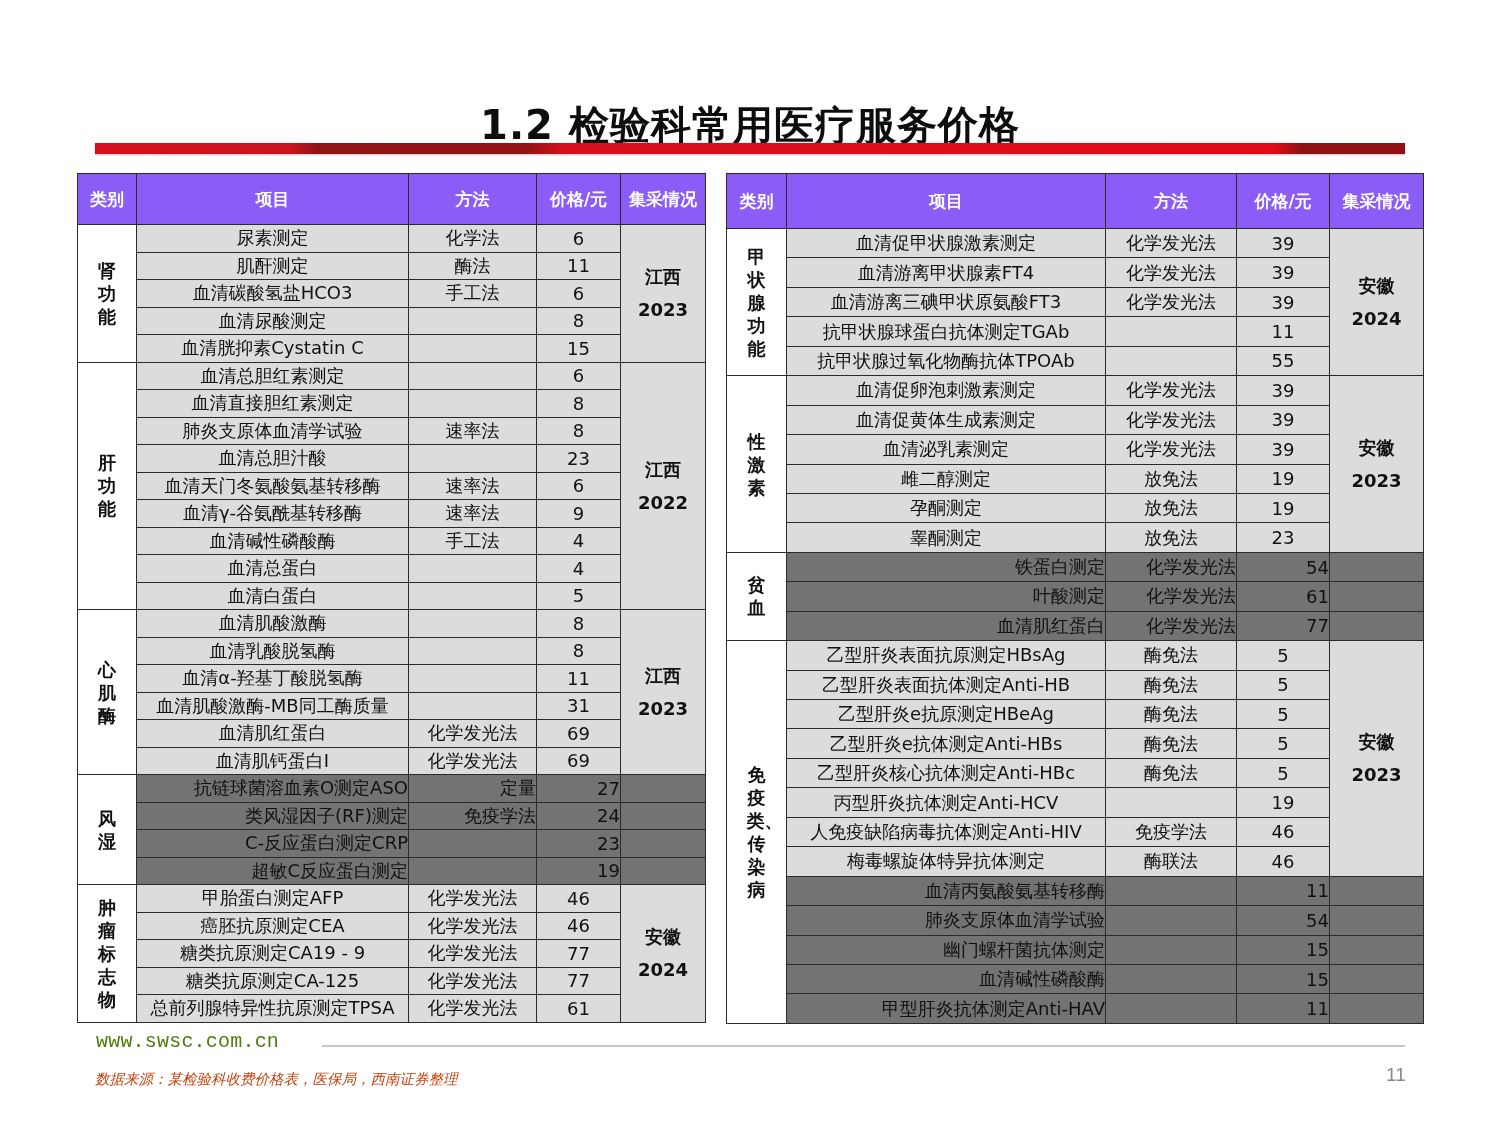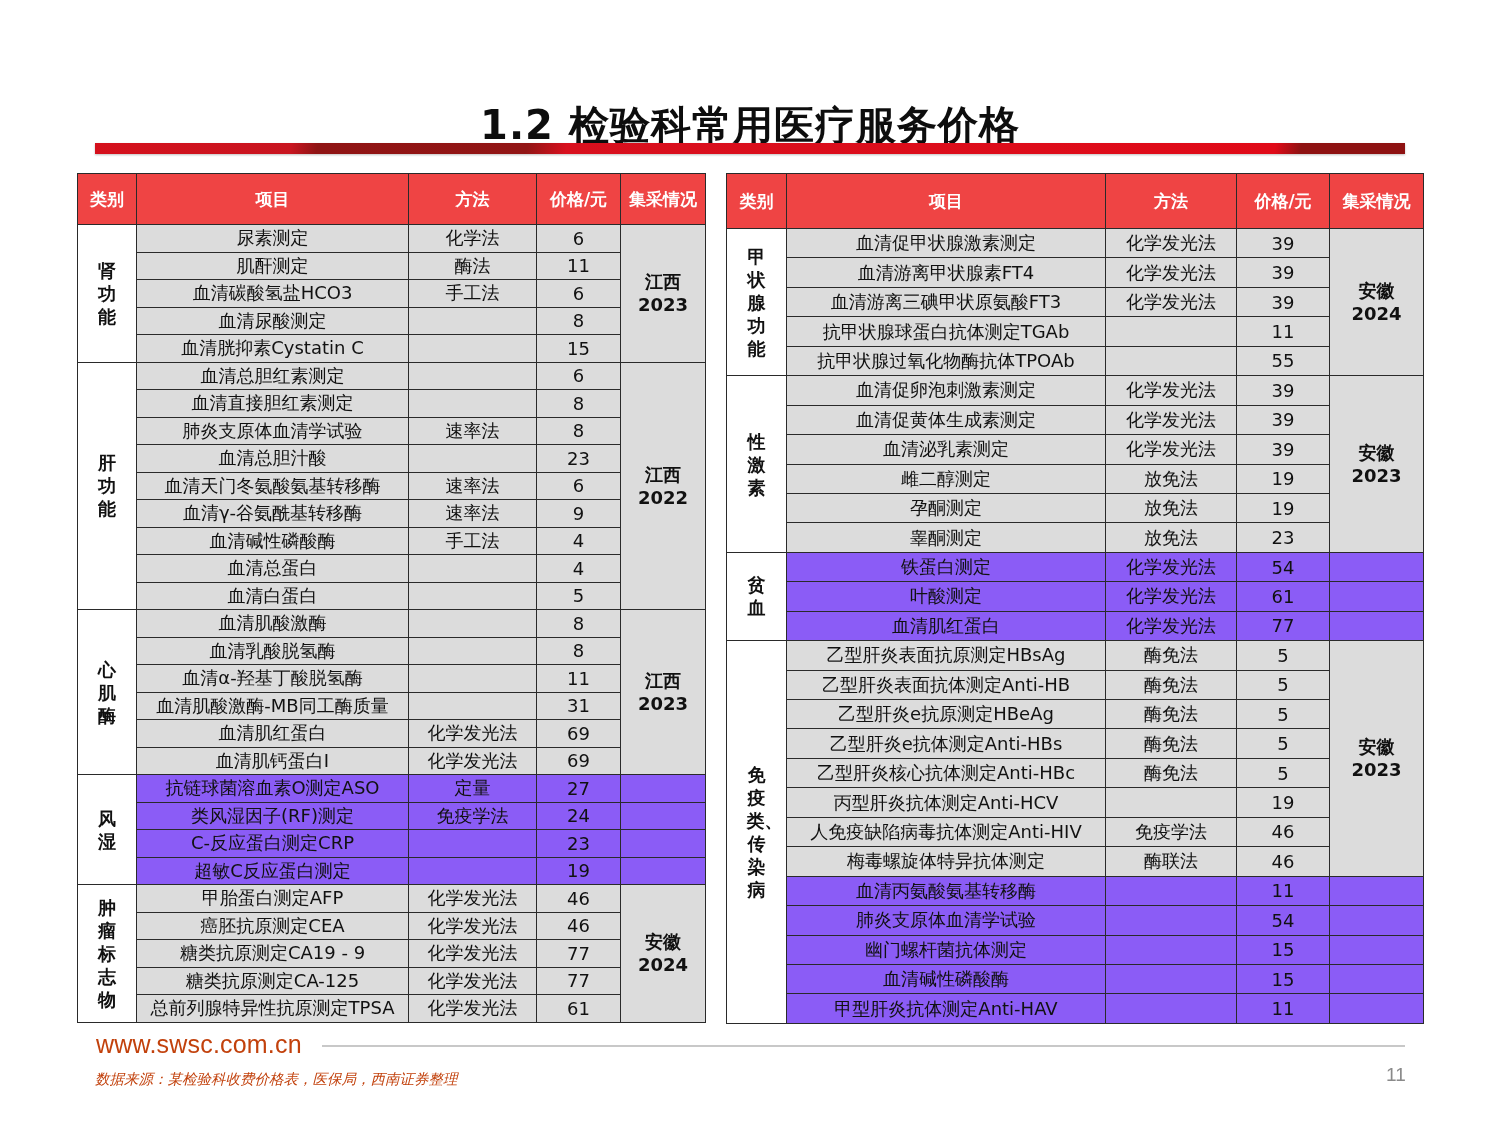--- a/index.html
+++ b/index.html
@@ -22,43 +22,43 @@
   }
   table.price {
     position: absolute; border-collapse: collapse; table-layout: fixed;
     font-size: 18px;
   }
   table.price th, table.price td {
     border: 1px solid #2a2a2a; padding: 0; text-align: center; vertical-align: middle;
     white-space: nowrap; overflow: hidden;
   }
   table.price th {
-    background: #ef4444; color: #ffffff; font-weight: bold; font-size: 17px;
+    background: #8b5cf6; color: #ffffff; font-weight: bold; font-size: 17px;
   }
   table.price td.cat {
     background: #ffffff; font-weight: bold; font-size: 18px; line-height: 23px;
     white-space: normal;
   }
   table.price td.proc {
-    font-weight: bold; font-size: 18px; line-height: 23px; white-space: normal;
+    font-weight: bold; font-size: 18px; line-height: 33px; white-space: normal;
   }
   table.price tr.grey td.cell, table.price td.proc.grey { background: #dcdcdc; }
-  table.price tr.white td.cell, table.price td.proc.white { background: #8b5cf6; }
+  table.price tr.white td.cell, table.price td.proc.white { background: #737373; text-align: right; }
   .cat-text { display: inline-block; width: 1.1em; word-break: break-all; }
 
   #left-table { left: 77px; top: 173px; width: 628px; }
   #left-table thead tr { height: 51px; }
   #left-table tbody tr { height: 27.5px; }
   #right-table { left: 726px; top: 173px; width: 697px; }
   #right-table thead tr { height: 55px; }
   #right-table tbody tr { height: 29.45px; }
 
   .footer-url {
-    position: absolute; left: 96px; top: 1030px; font-size: 25px; color: #c2410c;
-    font-family: Liberation Sans, sans-serif; letter-spacing: 0.2px;
+    position: absolute; left: 96px; top: 1030px; font-size: 20px; color: #4d7c0f;
+    font-family: Liberation Mono, monospace; letter-spacing: 0.2px;
   }
   .footer-line {
     position: absolute; left: 322px; top: 1045px; width: 1083px; height: 2px; background: #c8c8c8;
   }
   .source {
     position: absolute; left: 95px; top: 1070px; font-size: 14.5px; font-style: italic;
     font-family: Liberation Mono, monospace; color: #c2410c;
   }
   .page-num {
     position: absolute; left: 1386px; top: 1064px; font-size: 19px; color: #8a8a8a;

